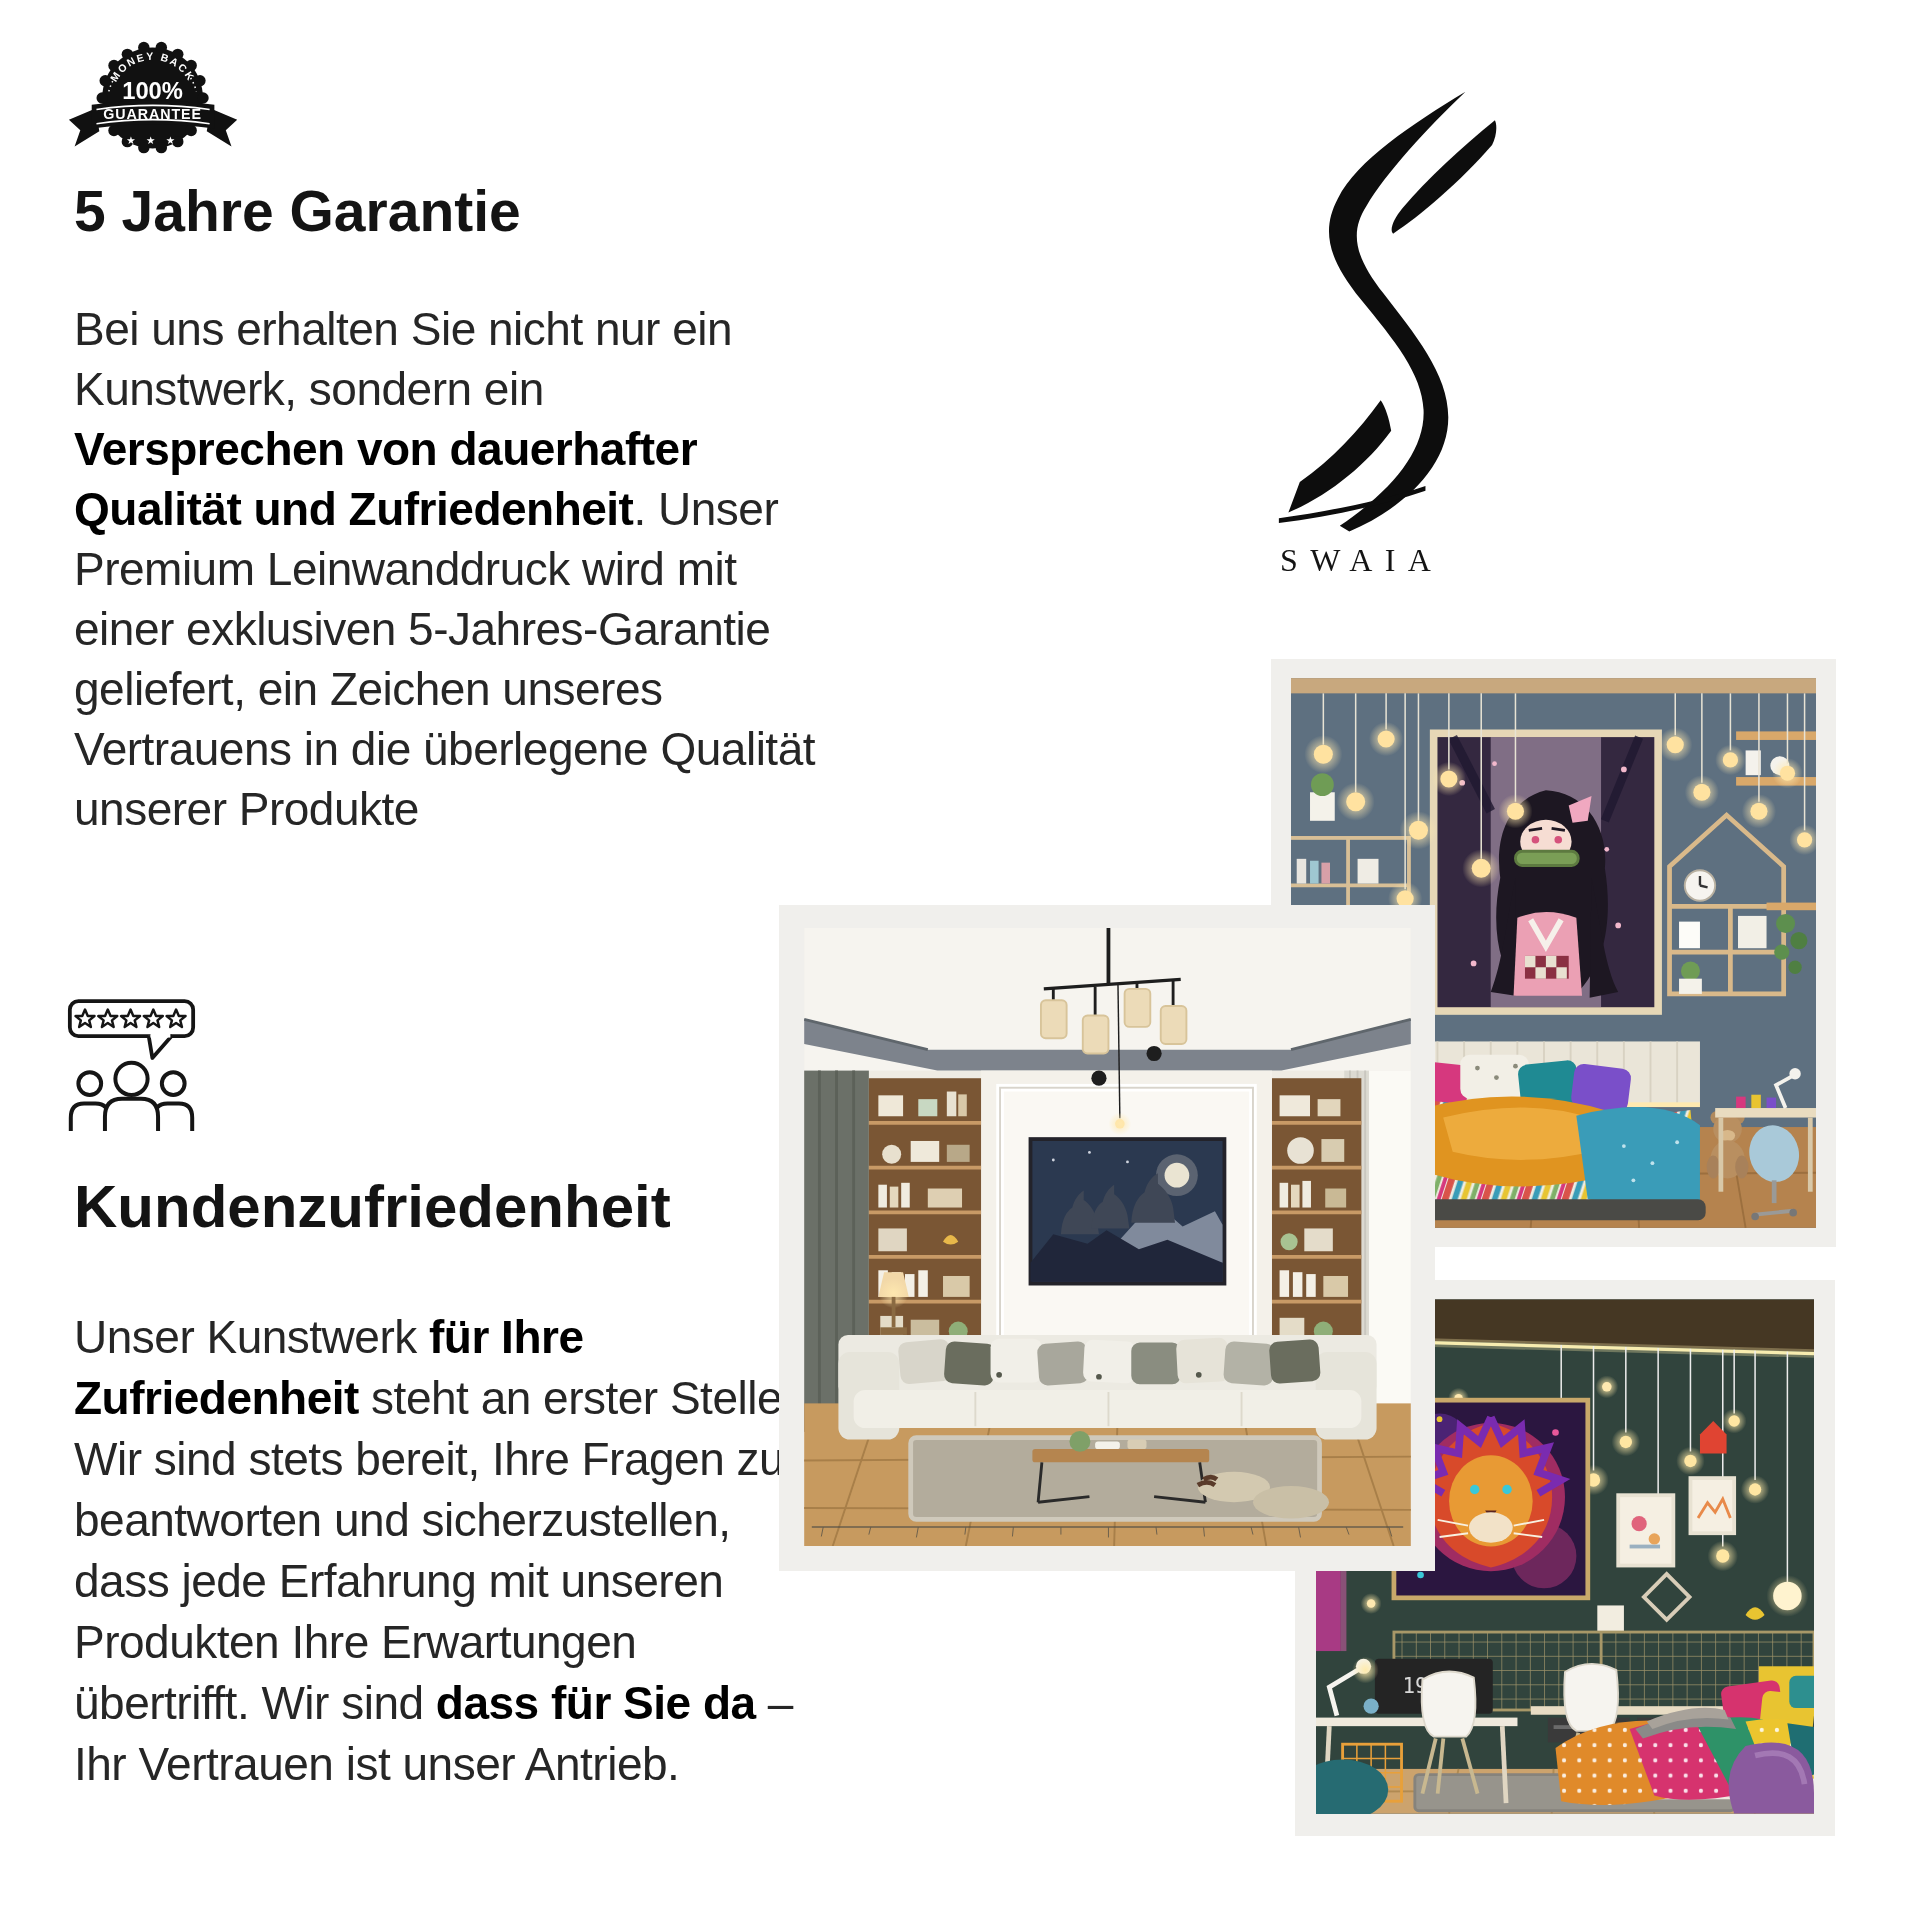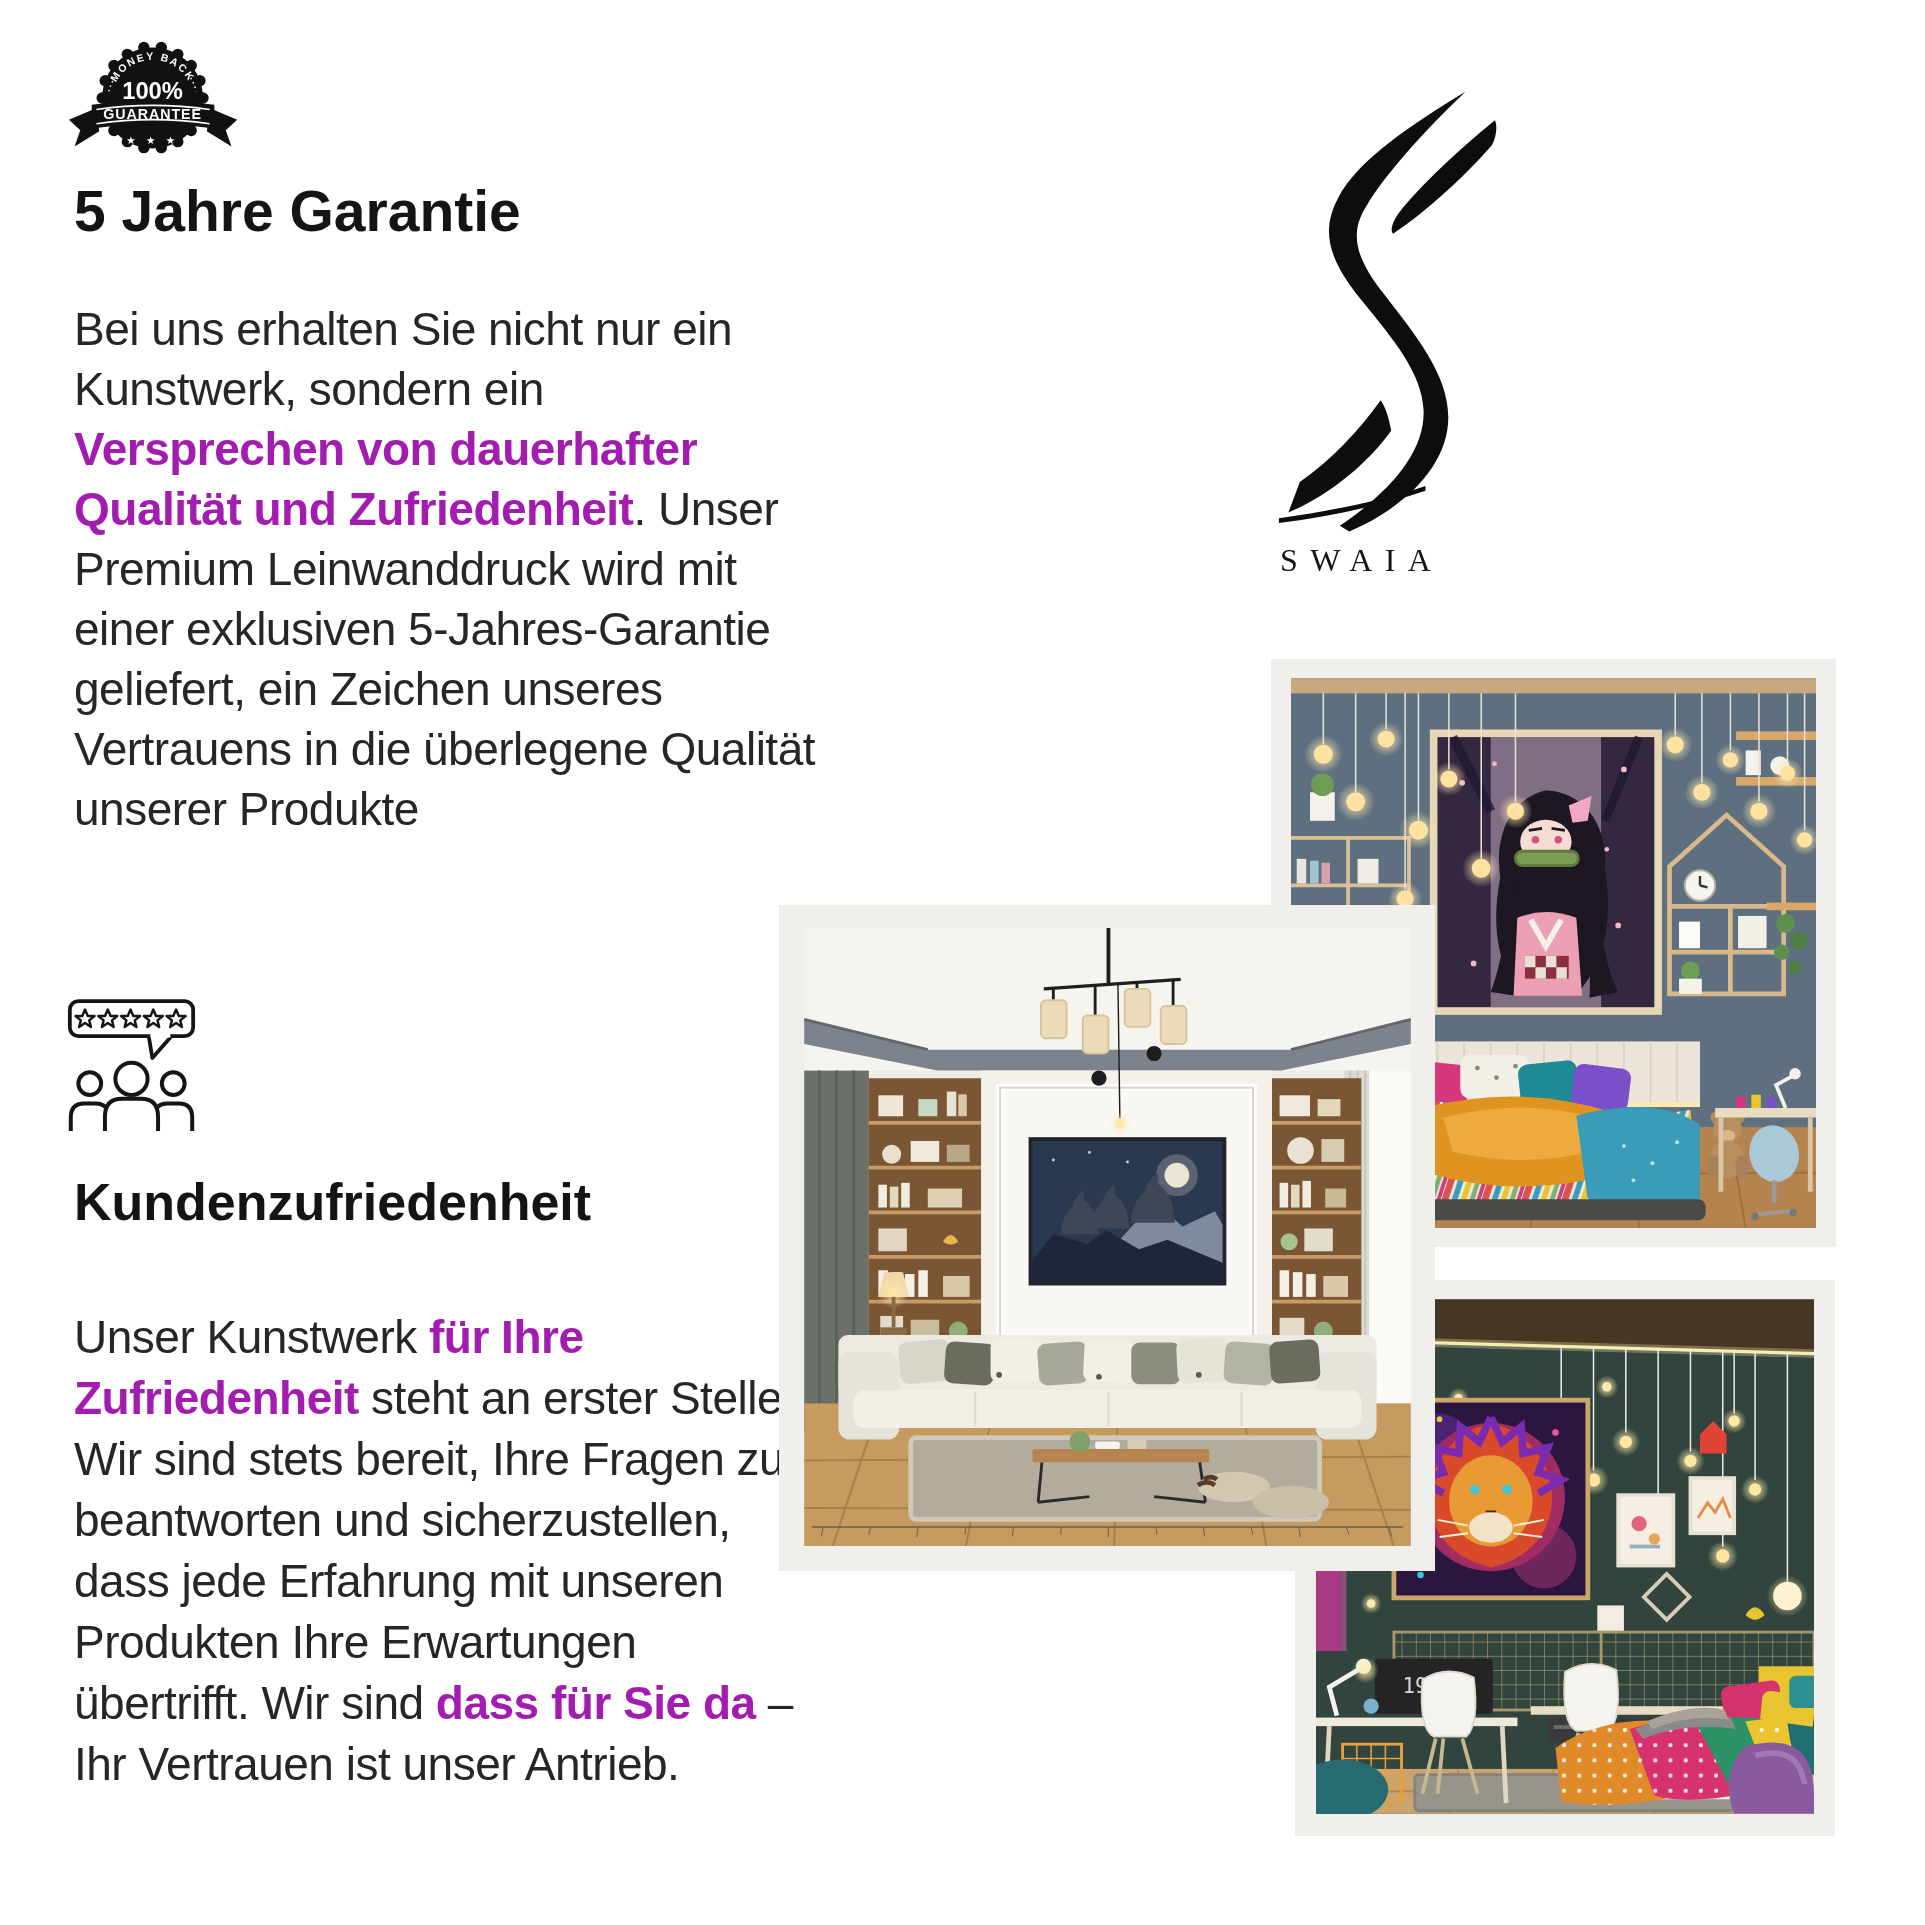--- a/index.html
+++ b/index.html
@@ -1,22 +1,22 @@
 <!DOCTYPE html>
 <html style="font-size:15px"><head>
 <meta charset="utf-8">
 <style>
   html,body{margin:0;padding:0;background:#fff}
   .canvas{position:relative;width:1926px;height:1926px;background:#ffffff;overflow:hidden;
           font-family:"Liberation Sans",sans-serif;color:#1c1c1c}
   .heading{position:absolute;margin:0;font-weight:bold;color:#141414;letter-spacing:0}
   .h1{left:74px;top:178px;font-size:57px}
-  .h2{left:74px;top:1172px;font-size:52px}
+  .h2{left:74px;top:1172px;font-size:60px}
   .body-text{position:absolute;font-size:46px;line-height:60px;color:#262626;width:742px;letter-spacing:-0.5px}
-  .body-text b{color:#a21caf}
+  .body-text b{color:#000000}
   .p1{left:74px;top:253px}
   .p2{left:74px;top:1261px;line-height:61px}
   .badge-svg{position:absolute;left:67px;top:40px;width:174px;height:116px}
   .review-svg{position:absolute;left:67px;top:999px;width:129px;height:135px}
   .logo-s{position:absolute;left:1273px;top:88px;width:224px;height:455px}
   .brand-text{position:absolute;left:1208px;top:542px;width:295px;text-align:center;
               font-family:"Liberation Serif",serif;font-size:32px;letter-spacing:12.4px;
               padding-left:12.4px;box-sizing:border-box;color:#141414}
   .card{position:absolute;background:#f0efec}
   .card svg{position:absolute;display:block}

